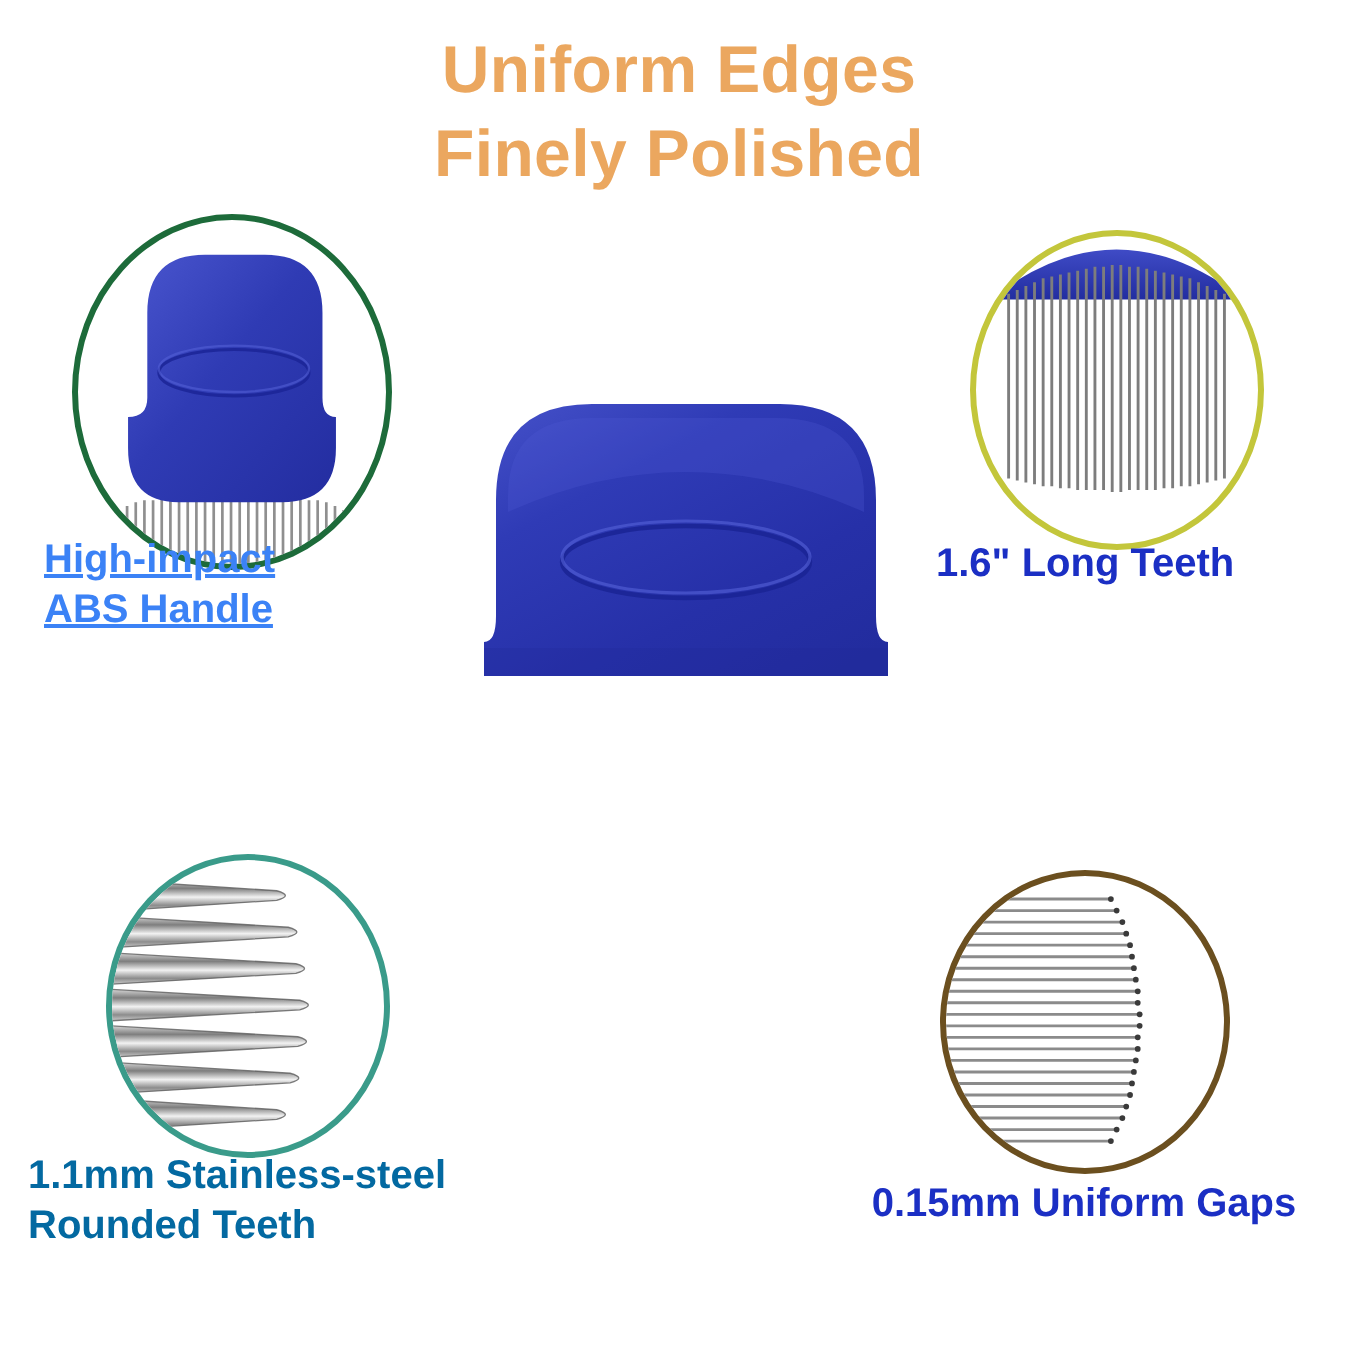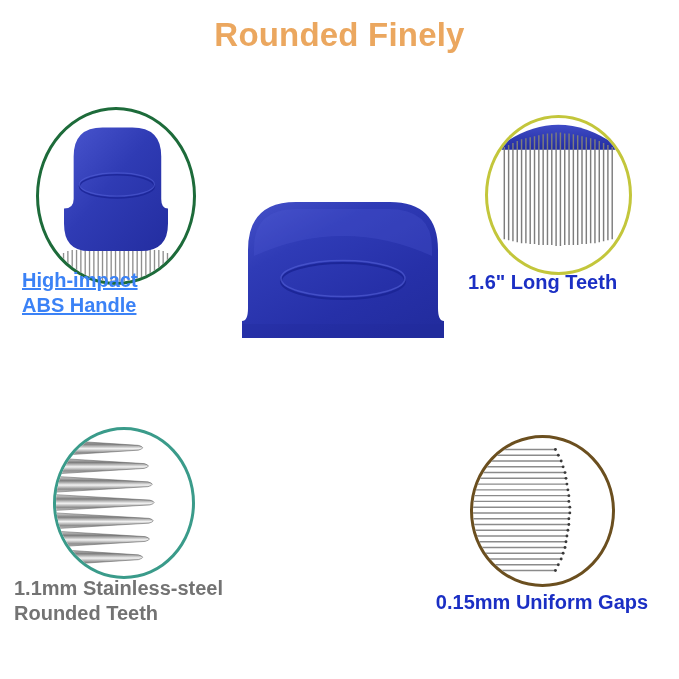--- a/index.html
+++ b/index.html
@@ -53,33 +53,34 @@
   }
 
   
   #circle-abs-handle   { border: 3px solid #1d6b3a; }
   #circle-long-teeth   { border: 3px solid #c3c63b; }
   #circle-rounded-teeth{ border: 3px solid #3a9b8a; }
   #circle-uniform-gaps { border: 3px solid #6b4f1f; }
 
   #caption-abs-handle    { color: #3b82f6; text-decoration: underline; }
   #caption-long-teeth    { color: #1b2fc4; }
-  #caption-rounded-teeth { color: #737373; }
+  #caption-rounded-teeth { color: #0369a1; }
   #caption-uniform-gaps  { color: #1b2fc4; }
 
   
   .fill-svg { display: block; width: 100%; height: 100%; }
 </style>
 </head>
 <body>
 
 <div id="infographic">
 
   <div class="headline">
-    <span class="ln">Rounded Finely</span>
+    <span class="ln">Uniform Edges</span>
+    <span class="ln">Finely Polished</span>
   </div>
 
   <div class="callout">
     <div class="circle" id="circle-abs-handle" style="left:36px; top:107px; width:160px; height:178px;">
       <svg class="fill-svg" viewBox="0 0 160 178" preserveAspectRatio="none">
         <defs>
           <linearGradient id="gHandleA" x1="0" y1="0" x2="1" y2="1">
             <stop offset="0%" stop-color="#4a56cf"></stop>
             <stop offset="45%" stop-color="#2f3bb4"></stop>
             <stop offset="100%" stop-color="#232da0"></stop>

